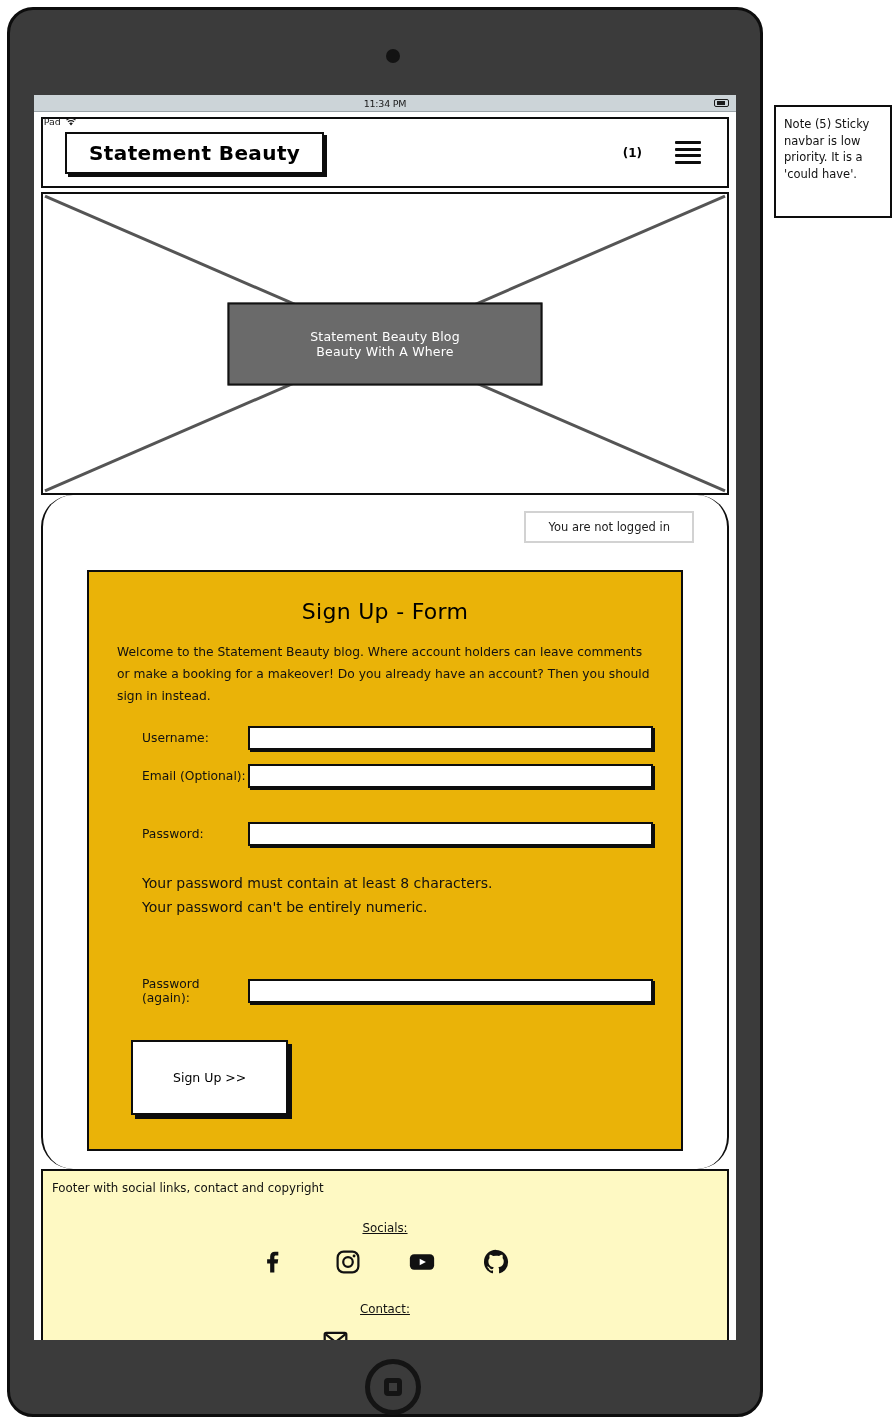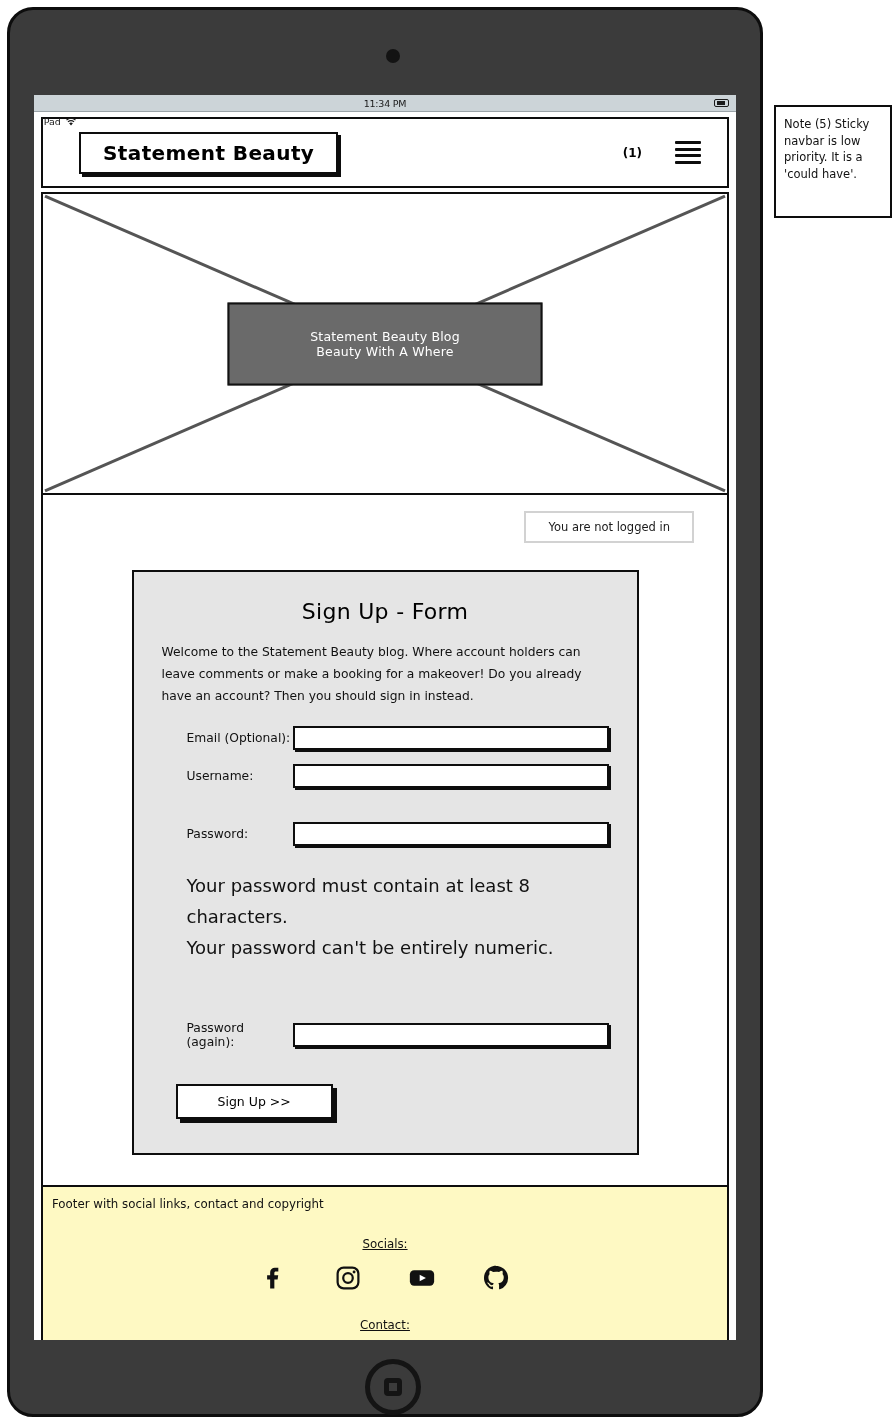--- a/index.html
+++ b/index.html
@@ -112,21 +112,21 @@
     border: 2.5px solid #0d0d0d;
     display: flex;
     align-items: center;
     padding: 0 16px;
     background: #fff;
   }
   #brand-box {
     border: 2.5px solid #0d0d0d;
     box-shadow: 3px 3px 0 #0d0d0d;
     padding: 7px 22px;
-    margin-left: 20px;
+    margin-left: 6px;
   }
   #brand-text {
     font-size: 20px;
     font-weight: bold;
     letter-spacing: 0.4px;
     white-space: nowrap;
   }
   #nav-spacer { flex: 1; }
   #nav-note-ref { font-size: 12px; font-weight: bold; margin-right: 33px; }
   #hamburger-icon {
@@ -169,41 +169,42 @@
   }
   .hero-line { color: #ffffff; font-size: 12.5px; letter-spacing: 0.2px; }
 
   
   #main {
     margin: 0 7px;
     border-left: 2.5px solid #0d0d0d;
     border-right: 2.5px solid #0d0d0d;
     background: #fff;
     padding-bottom: 18px;
+    border-radius: 32px;
   }
 
   #login-status-row {
     display: flex;
     justify-content: flex-end;
     padding: 16px 33px 0 0;
   }
   #login-status {
     border: 2px solid #d2d2d2;
     padding: 7px 22px;
     font-size: 11.5px;
     color: #1a1a1a;
   }
 
   
   #form-card {
-    margin: 27px auto 12px auto;
-    width: 507px;
+    margin: 27px auto 0 auto;
+    width: 596px;
     border: 2.5px solid #0d0d0d;
     padding: 18px 28px 34px 28px;
-    background: #e5e5e5;
+    background: #eab308;
   }
   #form-title {
     text-align: center;
     font-size: 22px;
     font-weight: normal;
     letter-spacing: 0.3px;
     margin: 9px 0 18px 0;
   }
   #form-intro {
     font-size: 12.3px;
@@ -233,31 +234,31 @@
     font-size: 12px;
     padding: 0 6px;
     outline: none;
   }
   .gap-lg { margin-top: 34px; }
   .gap-xl { margin-top: 58px; }
 
   #password-help {
     margin-top: 25px;
     padding-left: 25px;
-    font-size: 18px;
+    font-size: 14px;
     line-height: 1.72;
     color: #111;
   }
 
   #signup-row { padding-left: 14px; margin-top: 35px; }
   #signup-button {
     display: inline-block;
     border: 2.5px solid #0d0d0d;
     box-shadow: 4px 4px 0 #0d0d0d;
-    padding: 8px 40px;
+    padding: 28px 40px;
     font-size: 12.5px;
     font-family: inherit;
     background: #fff;
     cursor: pointer;
   }
 
   
   #footer {
     margin: 0 7px;
     border: 2.5px solid #0d0d0d;
@@ -364,26 +365,26 @@
 
         <div id="login-status-row">
           <div id="login-status">You are not logged in</div>
         </div>
 
         <div id="form-card">
           <div id="form-title">Sign Up - Form</div>
           <div id="form-intro">Welcome to the Statement Beauty blog. Where account holders can leave comments or make a booking for a makeover! Do you already have an account? Then you should sign in instead.</div>
 
           <div class="field-row">
+            <div class="field-label">Username:</div>
+            <input class="field-input" type="text" placeholder="" style="">
+          </div>
+
+          <div class="field-row">
             <div class="field-label">Email (Optional):</div>
-            <input class="field-input" type="text" placeholder="" style="">
-          </div>
-
-          <div class="field-row">
-            <div class="field-label">Username:</div>
             <input class="field-input" type="text" placeholder="" style="">
           </div>
 
           <div class="field-row gap-lg">
             <div class="field-label">Password:</div>
             <input class="field-input" type="password" placeholder="" style="">
           </div>
 
           <div id="password-help">
             <div>Your password must contain at least 8 characters.</div>

